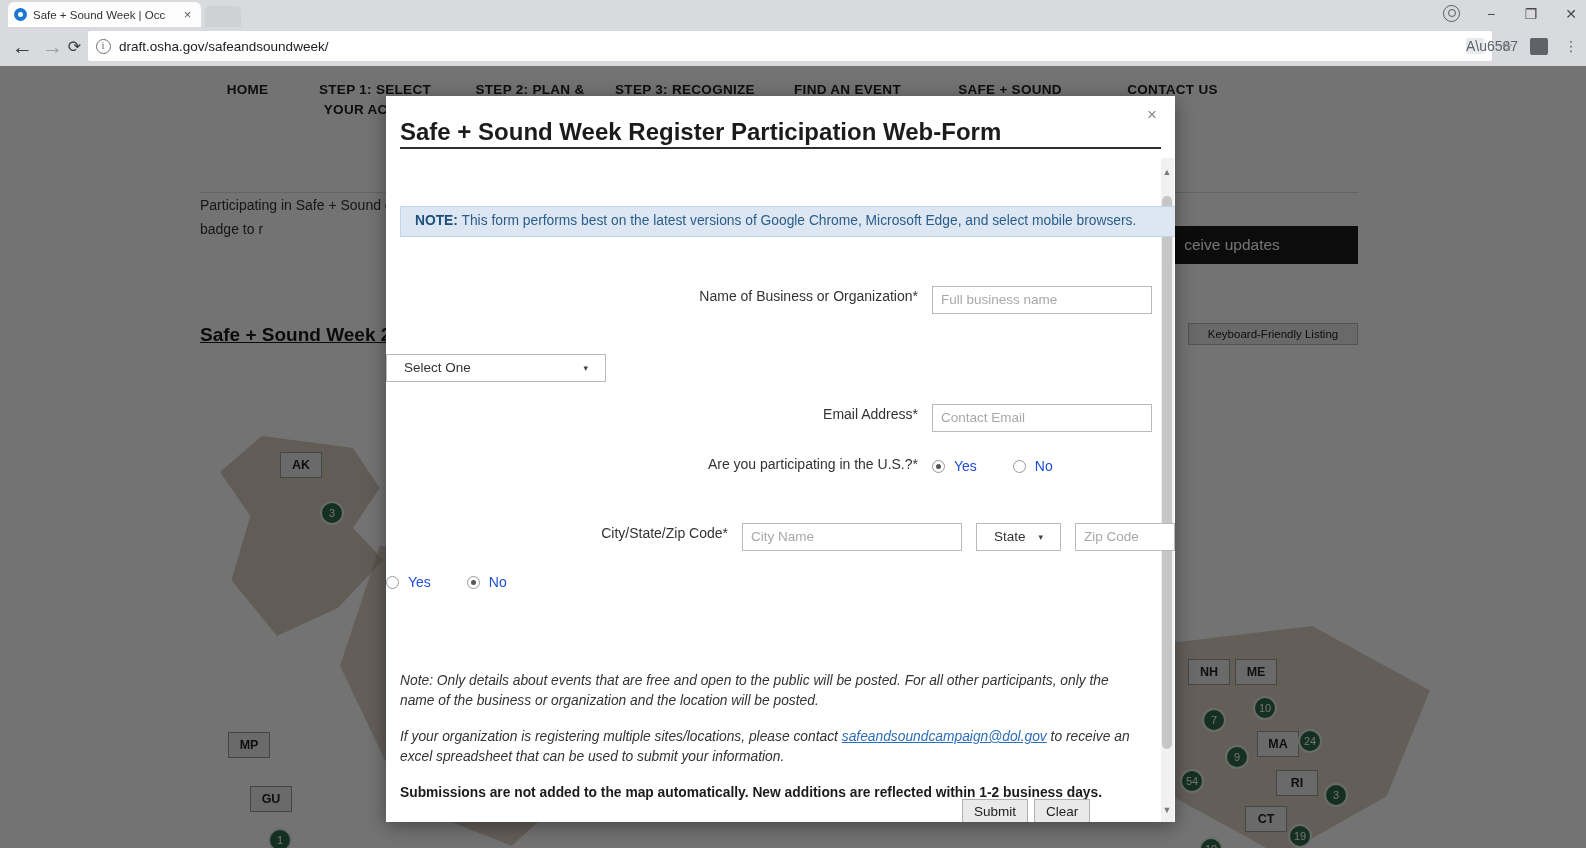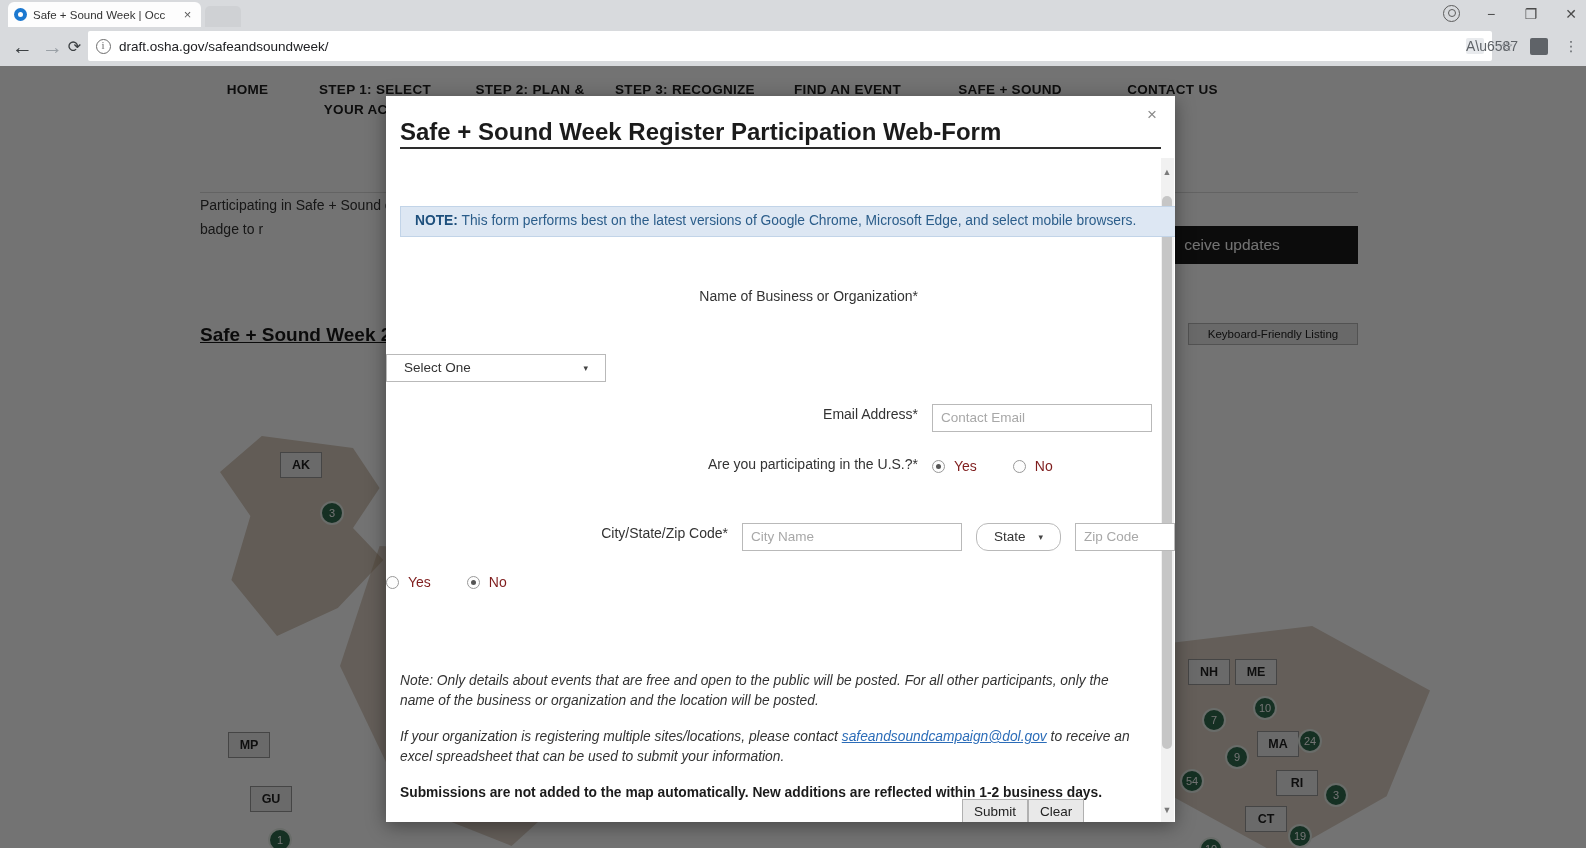--- a/index.html
+++ b/index.html
@@ -198,42 +198,42 @@
     height:28px; border:1px solid #b9b9b9; background:#fff; font-size:13.5px;
     color:#333; padding:0 8px; line-height:26px;
   }
   .ph { color:#a8a8a8; }
   .fselect {
     height:28px; border:1px solid #b9b9b9; background:#fff; font-size:13.5px;
     color:#333; padding:0 17px; line-height:26px; display:flex; align-items:center;
     justify-content:space-between;
   }
   .caret { font-size:9px; color:#444; margin-left:10px; }
-  .radio-wrap { display:flex; align-items:center; gap:9px; font-size:14px; color:#7f1d1d; }
+  .radio-wrap { display:flex; align-items:center; gap:9px; font-size:14px; color:#1d4ed8; }
   .radio {
     width:13px; height:13px; border-radius:50%; border:1px solid #999; background:#fdfdfd;
     position:relative; flex:0 0 auto;
   }
   .radio.on::after {
     content:""; position:absolute; left:3px; top:3px; width:5px; height:5px;
     border-radius:50%; background:#555;
   }
   .radio-gap { width:18px; }
 
   .note-ital {
     position:absolute; left:399px; width:760px; font-size:13.8px; color:#333;
     font-style:italic; line-height:1.45;
   }
   .note-bold {
     position:absolute; left:399px; width:760px; font-size:13.8px; color:#1b1b1b;
     font-weight:bold; line-height:1.45;
   }
   .link { color:#2b6cb8; text-decoration:underline; font-style:italic; }
 
-  .btnrow { position:absolute; left:576px; top:641px; display:flex; }
+  .btnrow { position:absolute; left:576px; top:641px; display:flex; gap:6px; }
   .btn {
     height:26px; padding:0 11px; border:1px solid #b0b0b0; background:#e9e9e9;
     font-size:13.5px; color:#222; line-height:24px;
   }
 </style>
 </head>
 <body>
 
 <div class="chrome">
   <div class="tabstrip">
@@ -331,20 +331,21 @@
       <div class="scrollthumb"></div>
       <div class="scrollarrow sa-down">▼</div>
     </div>
 
     <div class="note-box">
       <b>NOTE:</b><span> This form performs best on the latest versions of Google Chrome, Microsoft Edge, and select mobile browsers.</span>
     </div>
 
     <div class="frow" style="top:128px;">
       <div class="flabel">Name of Business or Organization*</div>
+      <div class="finput ph" style="width:220px;">Full business name</div>
     </div>
 
     <div class="frow" style="top:196px;">
       <div class="fselect" style="width:220px;">
         <span>Select One</span>
         <span class="caret">▾</span>
       </div>
     </div>
 
     <div class="frow" style="top:246px;">
@@ -360,21 +361,21 @@
         <span class="radio-gap"></span>
         <span class="radio"></span>
         <span>No</span>
       </div>
     </div>
 
     <div class="frow" style="top:365px;">
       <div class="flabel">City/State/Zip Code*</div>
       <div style="display:flex; gap:14px;">
         <div class="finput ph" style="width:220px;">City Name</div>
-        <div class="fselect" style="width:85px;border-radius:12px;">
+        <div class="fselect" style="width:85px;">
           <span>State</span>
           <span class="caret">▾</span>
         </div>
         <div class="finput ph" style="width:100px;">Zip Code</div>
       </div>
     </div>
 
     <div class="frow" style="top:413px;">
       <div class="radio-wrap" style="padding-top:3px;">
         <span class="radio"></span>

